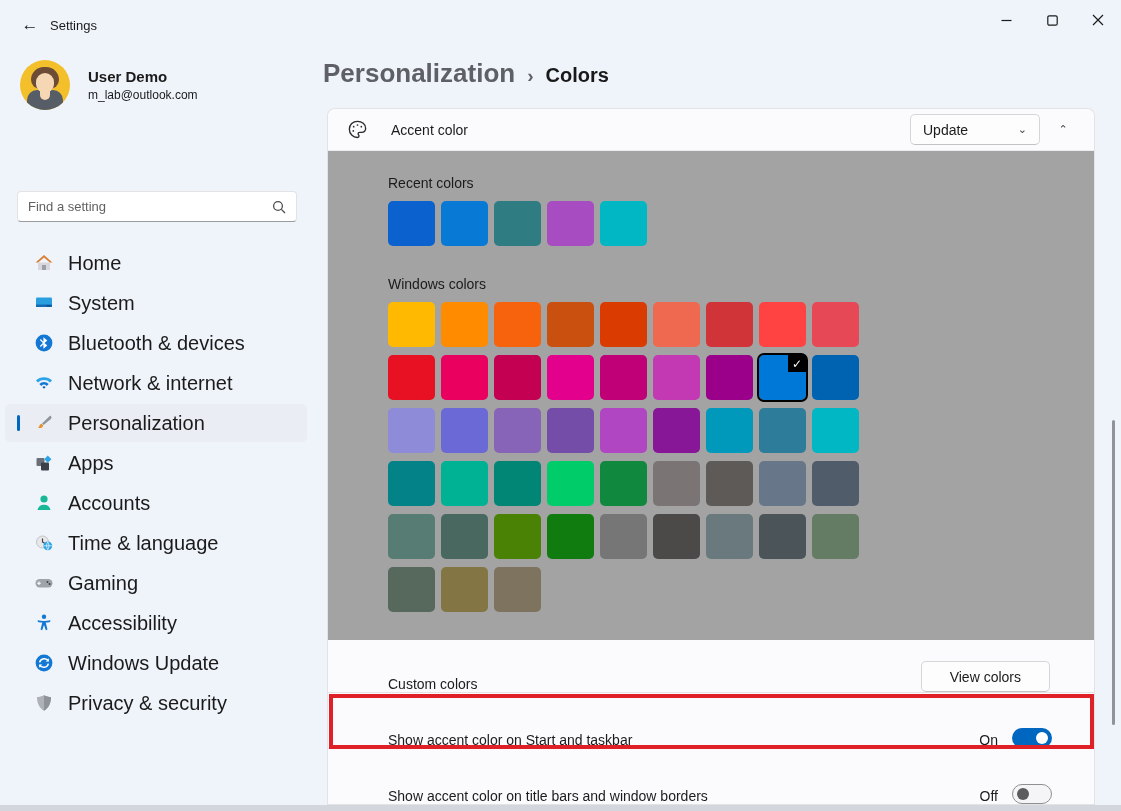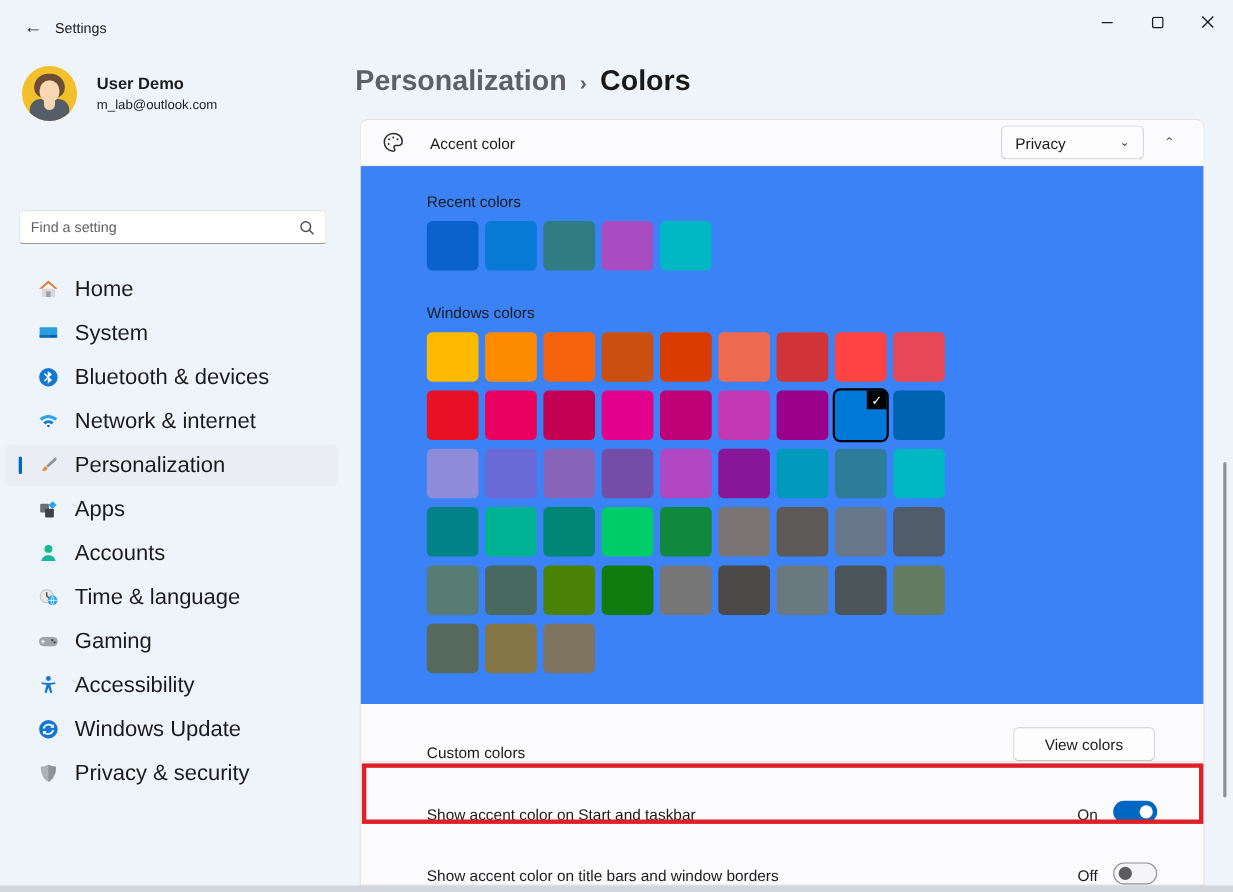--- a/index.html
+++ b/index.html
@@ -42,34 +42,34 @@
   .nav-item.selected { background:#eaedf4; }
   .nav-item.selected::before { content:""; position:absolute; left:12px; top:11px; width:3px; height:16px;
     border-radius:2px; background:#0067c0; }
   .nav-icon { width:21px; height:21px; flex:none; display:flex; align-items:center; justify-content:center; }
   .nav-label { margin-left:14px; font-size:20px; }
 
   
   .breadcrumb { position:absolute; left:323px; top:58px; display:flex; align-items:baseline; }
   .crumb-parent { font-size:26px; font-weight:600; color:#5e6065; cursor:pointer; }
   .crumb-sep { font-size:19px; font-weight:700; color:#5e6065; margin:0 12px; }
-  .crumb-current { font-size:26px; font-weight:600; color:#191919; }
+  .crumb-current { font-size:20px; font-weight:600; color:#191919; }
 
   .card { position:absolute; left:327px; top:108px; width:768px; border:1px solid #e3e3e6; border-bottom:none;
     border-radius:8px 8px 0 0; background:#fff; }
   .card-header { height:42px; background:#fbfbfd; border-bottom:1px solid #ebebee; border-radius:8px 8px 0 0;
     display:flex; align-items:center; padding:0 14px 0 18px;justify-content:center; }
   .card-header-title { font-size:14px; margin-left:22px; flex:1; }
   .dropdown { height:31px; min-width:130px; background:#fdfdfd; border:1px solid #d6d6d9; border-bottom-color:#c3c3c6;
     border-radius:5px; display:flex; align-items:center; padding:0 12px; cursor:pointer; }
   .dropdown-label { font-size:14px; flex:1; }
   .chevron { font-size:11px; color:#454545; }
   .expander { width:34px; height:31px; display:flex; align-items:center; justify-content:center; margin-left:6px; cursor:pointer; }
 
-  .card-body { padding:24px 0 28px 60px; background:#3b82f6; }
+  .card-body { padding:24px 0 28px 60px; background:#a3a3a3; }
   .group-label { font-size:14px; margin-bottom:10px; }
   .swatch-row { display:flex; margin-bottom:30px; }
   .swatch { width:47px; height:45px; border-radius:5px; margin-right:6px; cursor:pointer; position:relative; }
   .grid { width:478px; display:flex; flex-wrap:wrap; }
   .grid .swatch { margin-bottom:8px; }
   .swatch.selected { outline:2px solid #000; outline-offset:0; }
   .check-badge { position:absolute; top:0; right:0; width:18px; height:17px; background:#000;
     color:#fff; font-size:12px; display:flex; align-items:center; justify-content:center; border-radius:0 4px 0 0; }
 
   .row-line { position:absolute; left:327px; width:768px; background:#fbfbfd; border:1px solid #e3e3e6; border-top:none;
@@ -273,21 +273,21 @@
   <div class="card-header">
     <svg width="23" height="23" viewBox="0 0 24 24">
       <path d="M12 3.5c-4.8 0-8.5 3.5-8.5 8.2 0 4.8 3.7 8.6 8.4 8.6 1 0 1.7-.6 1.7-1.5 0-.5-.2-.8-.5-1.2-.3-.3-.5-.7-.5-1.1 0-.9.7-1.5 1.7-1.5h1.9c2.7 0 4.3-1.8 4.3-4.2 0-4.2-3.8-7.3-8.5-7.3z" fill="none" stroke="#2a2a2a" stroke-width="1.4"></path>
       <circle cx="8" cy="9" r="0.9" fill="#2a2a2a"></circle>
         <circle cx="12" cy="7.3" r="0.9" fill="#2a2a2a"></circle>
       <circle cx="16" cy="9" r="0.9" fill="#2a2a2a"></circle>
         <circle cx="7.6" cy="13.5" r="0.9" fill="#2a2a2a"></circle>
     </svg>
     <span class="card-header-title">Accent color</span>
     <div class="dropdown">
-      <span class="dropdown-label">Privacy</span>
+      <span class="dropdown-label">Update</span>
       <span class="chevron">⌄</span>
     </div>
     <div class="expander">
       <span class="chevron">⌃</span>
     </div>
   </div>
   <div class="card-body">
     <div class="group-label">Recent colors</div>
     <div class="swatch-row" id="recent-row">
         <div class="swatch" title="#0B62CE" style="background: rgb(11, 98, 206);"></div>

